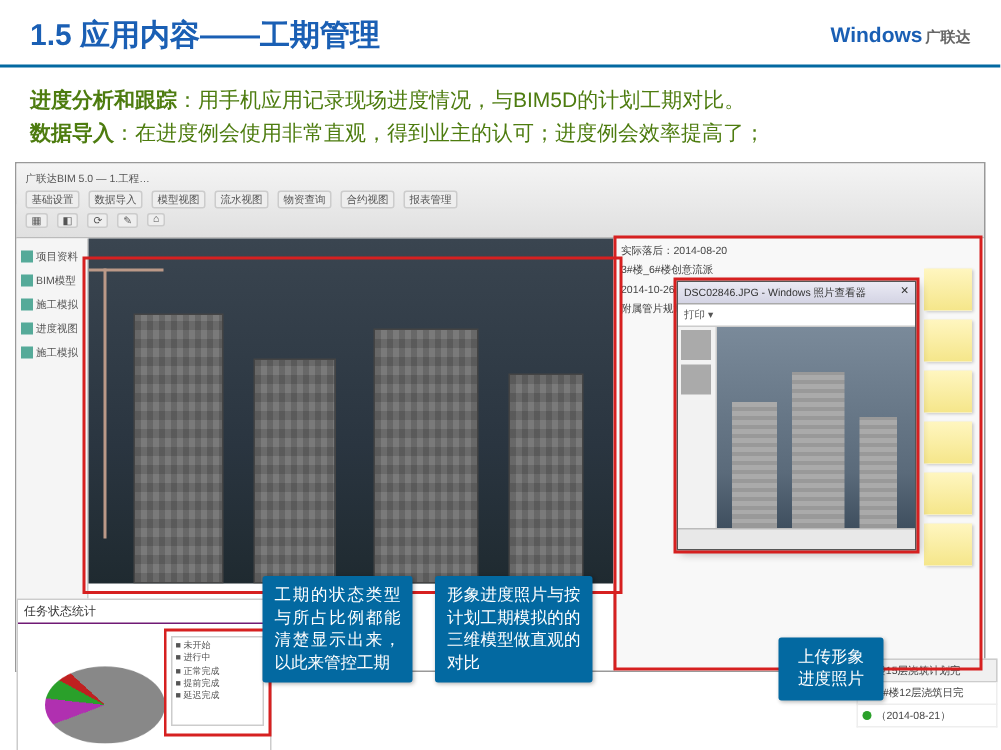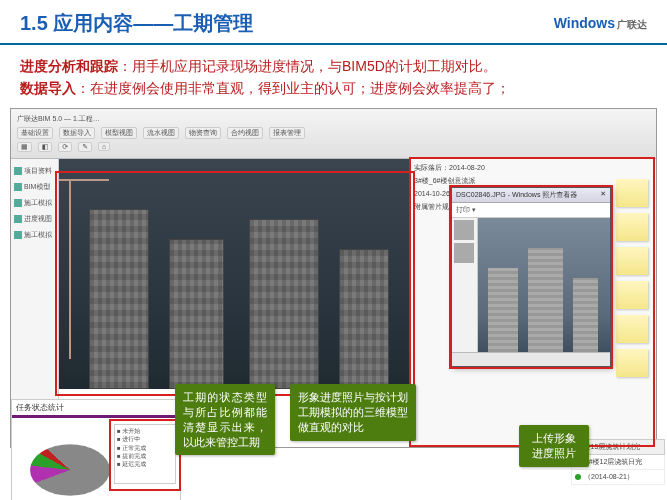--- a/index.html
+++ b/index.html
@@ -26,21 +26,21 @@
   .logo {
     color: #1a5fb4;
     font-size: 14px;
     font-weight: bold;
   }
   .logo .cn { font-size: 10px; color: #666; margin-left: 2px; }
   .description {
     padding: 10px 3px 8px 20px;
     font-size: 14px;
     line-height: 1.6;
-    color: #b91c1c;
+    color: #4d7c0f;
   }
   .description .bold { font-weight: bold; }
   .main-screenshot {
     position: relative;
     margin: 0 10px;
     width: 647px;
     height: 340px;
     background: linear-gradient(180deg, #e8e8e8 0%, #dcdcdc 6%, #bfbfbf 8%, #ffffff 8.1%);
     border: 1px solid #999;
   }
@@ -126,52 +126,52 @@
 
   
   .pie-panel {
     position: absolute;
     left: 0; top: 290px;
     width: 170px; height: 130px;
     background: #fff;
     border: 1px solid #ccc;
     font-size: 8px;
   }
-  .pie-title { padding: 2px 4px; font-size: 8px; color:#333; border-bottom:3px solid #701a75; }
+  .pie-title { padding: 2px 4px; font-size: 8px; color:#333; border-bottom:1px solid #701a75; }
   .pie {
     position: absolute;
     left: 18px; top: 30px;
     width: 80px; height: 80px;
     border-radius: 50%;
     background: conic-gradient(#888 0 240deg, #b030b0 240deg 280deg, #2aa02a 280deg 310deg, #c02020 310deg 325deg, #888 325deg 360deg);
     transform: rotateX(50deg);
   }
   .legend-box {
     position: absolute;
     left: 102px; top: 24px; width: 62px; height: 60px;
     background: #fff; border:1px solid #ccc;
     padding: 2px; font-size:6px; color:#555;
     line-height: 1.4;
   }
   .rb-pie { left: 98px; top: 310px; width: 72px; height: 72px; }
 
   
   .callout {
     position: absolute;
-    background: #4d7c0f;
+    background: #0369a1;
     color: #fff;
     font-size: 11px;
     line-height: 1.35;
     padding: 6px 8px;
     border-radius: 2px;
     box-shadow: 1px 1px 3px rgba(0,0,0,0.3);
     text-align: justify;
   }
   .co1 { left: 175px; top: 384px; width: 100px; }
-  .co2 { left: 290px; top: 384px; width: 126px; }
+  .co2 { left: 290px; top: 384px; width: 105px; }
   .co3 { left: 519px; top: 425px; width: 70px; text-align:center; }
 
   
   .sticky-col {
     position: absolute;
     right: 4px; top: 70px; width: 36px; bottom: 4px;
   }
   .sticky { width: 32px; height: 28px; background: linear-gradient(#fff6c0,#f5e68a); margin-bottom: 6px; box-shadow: 1px 1px 2px rgba(0,0,0,0.2); }
 
   

